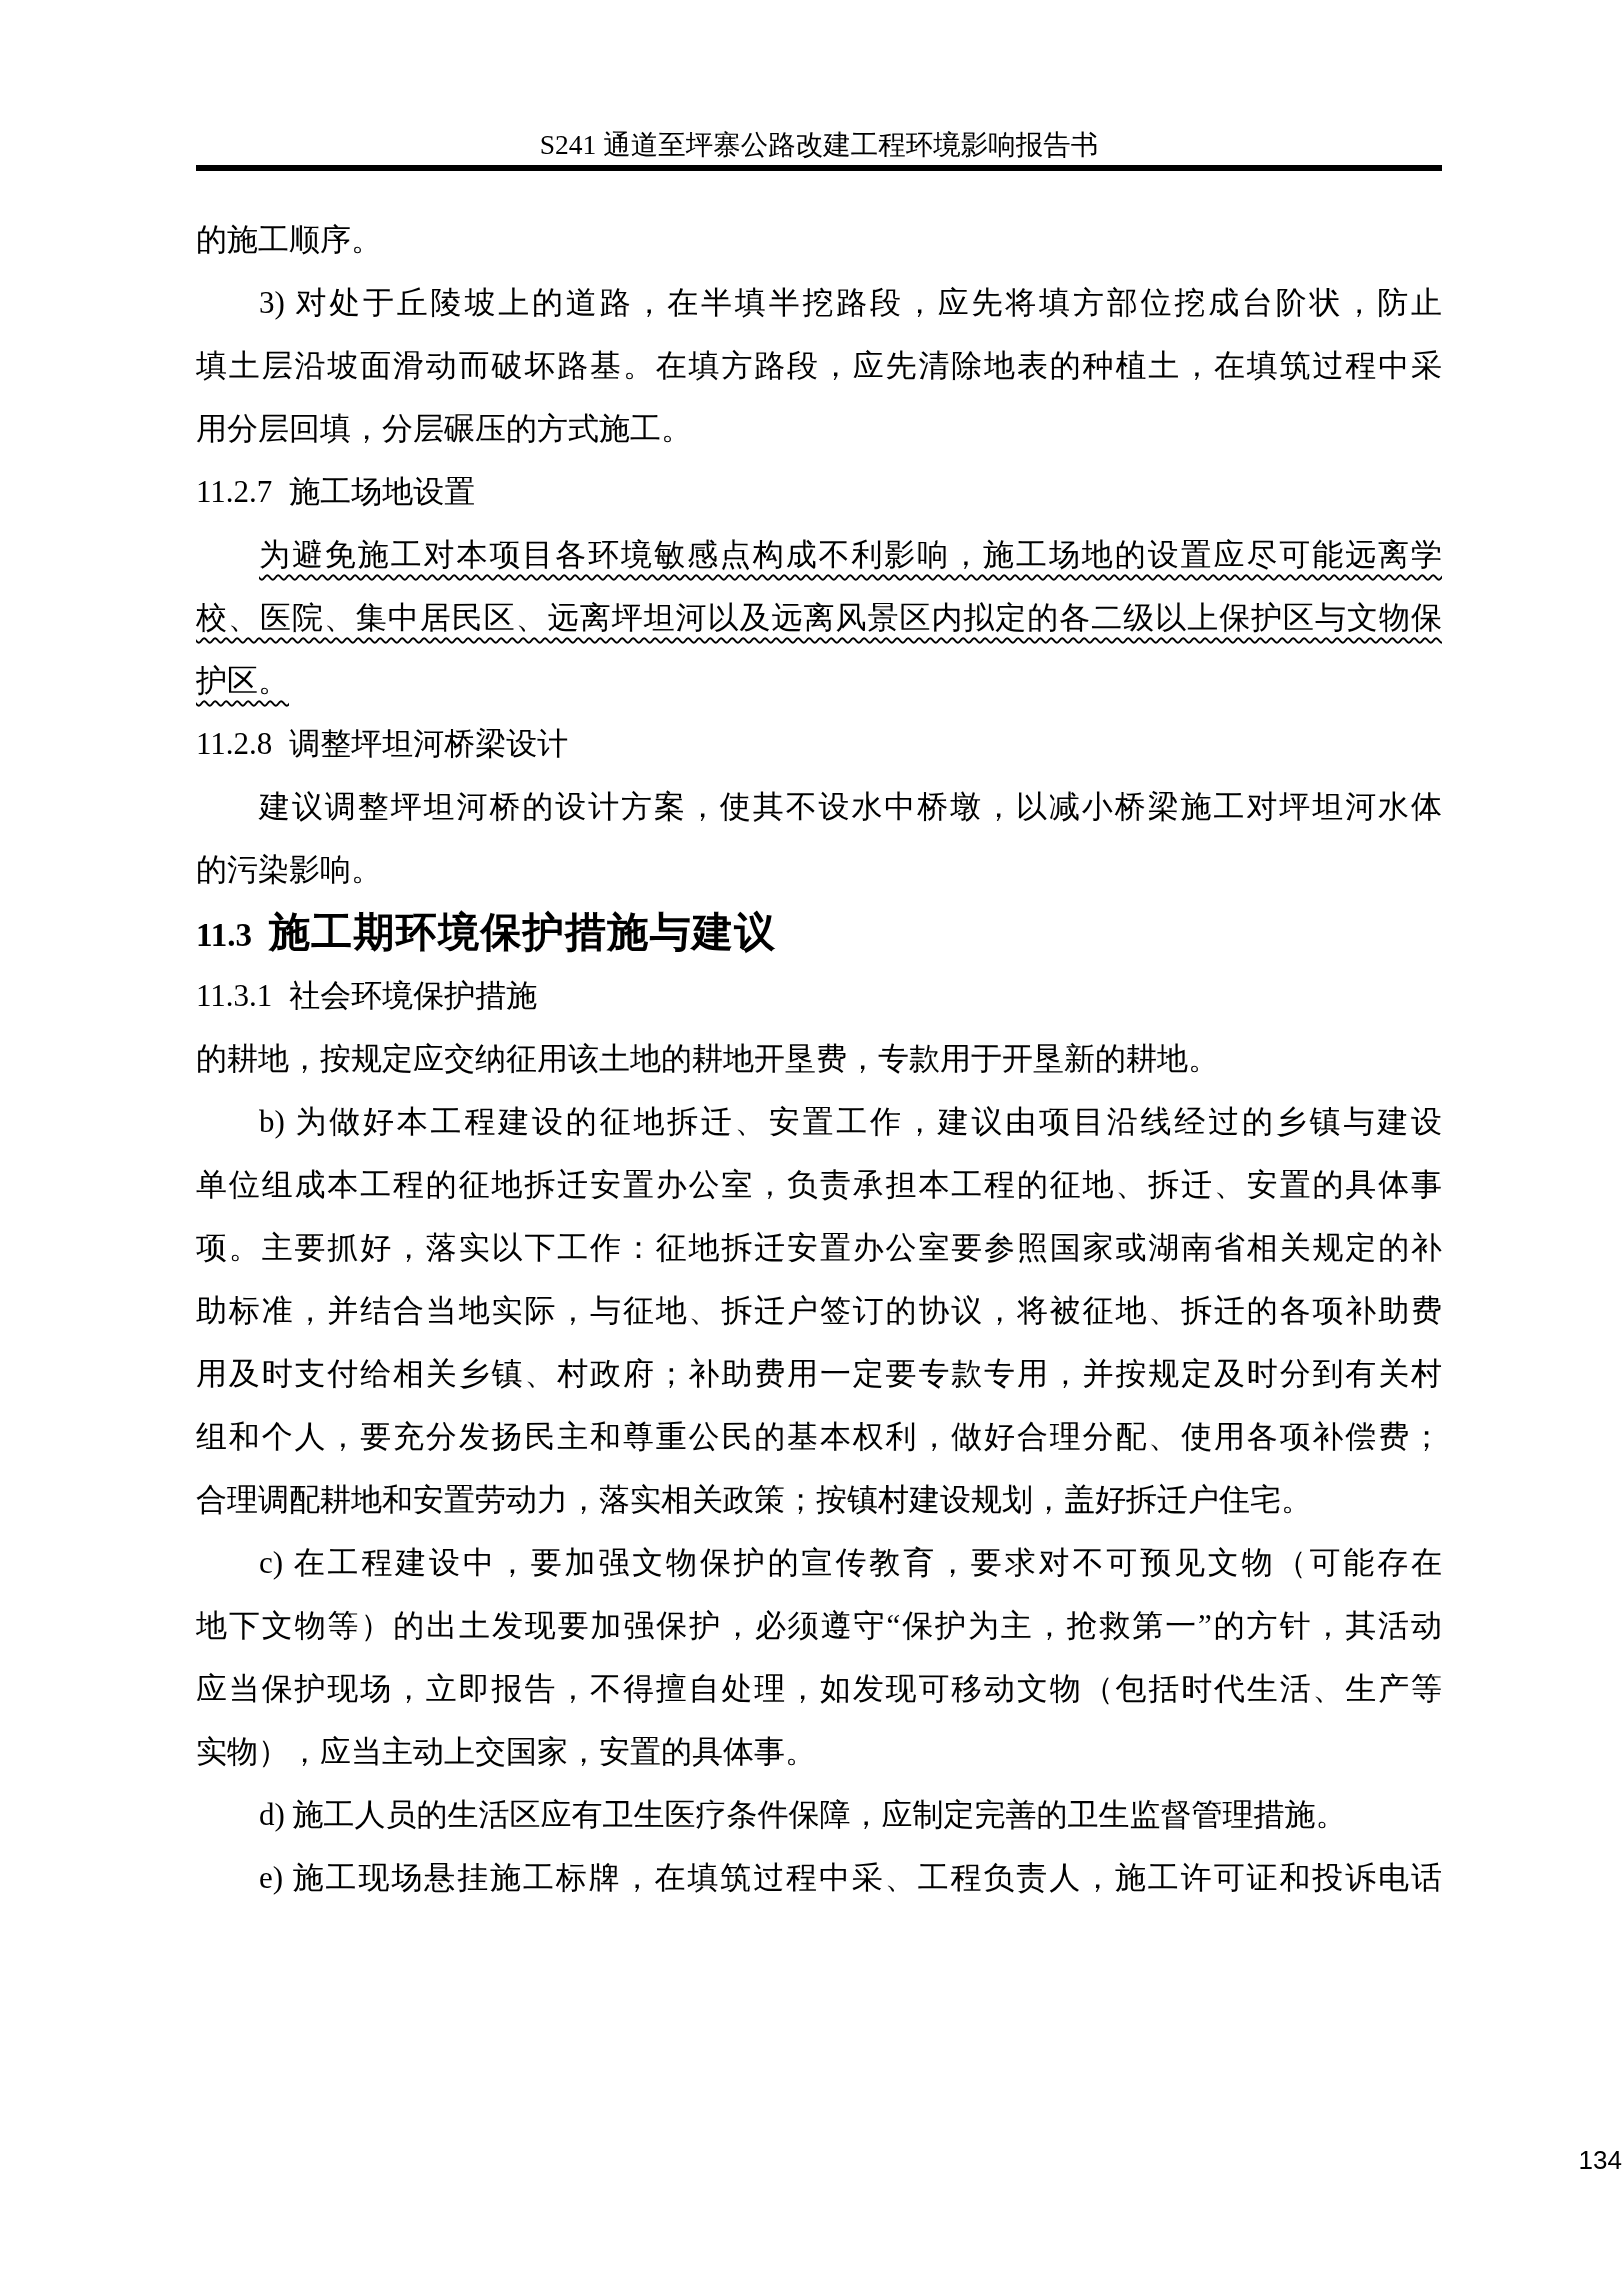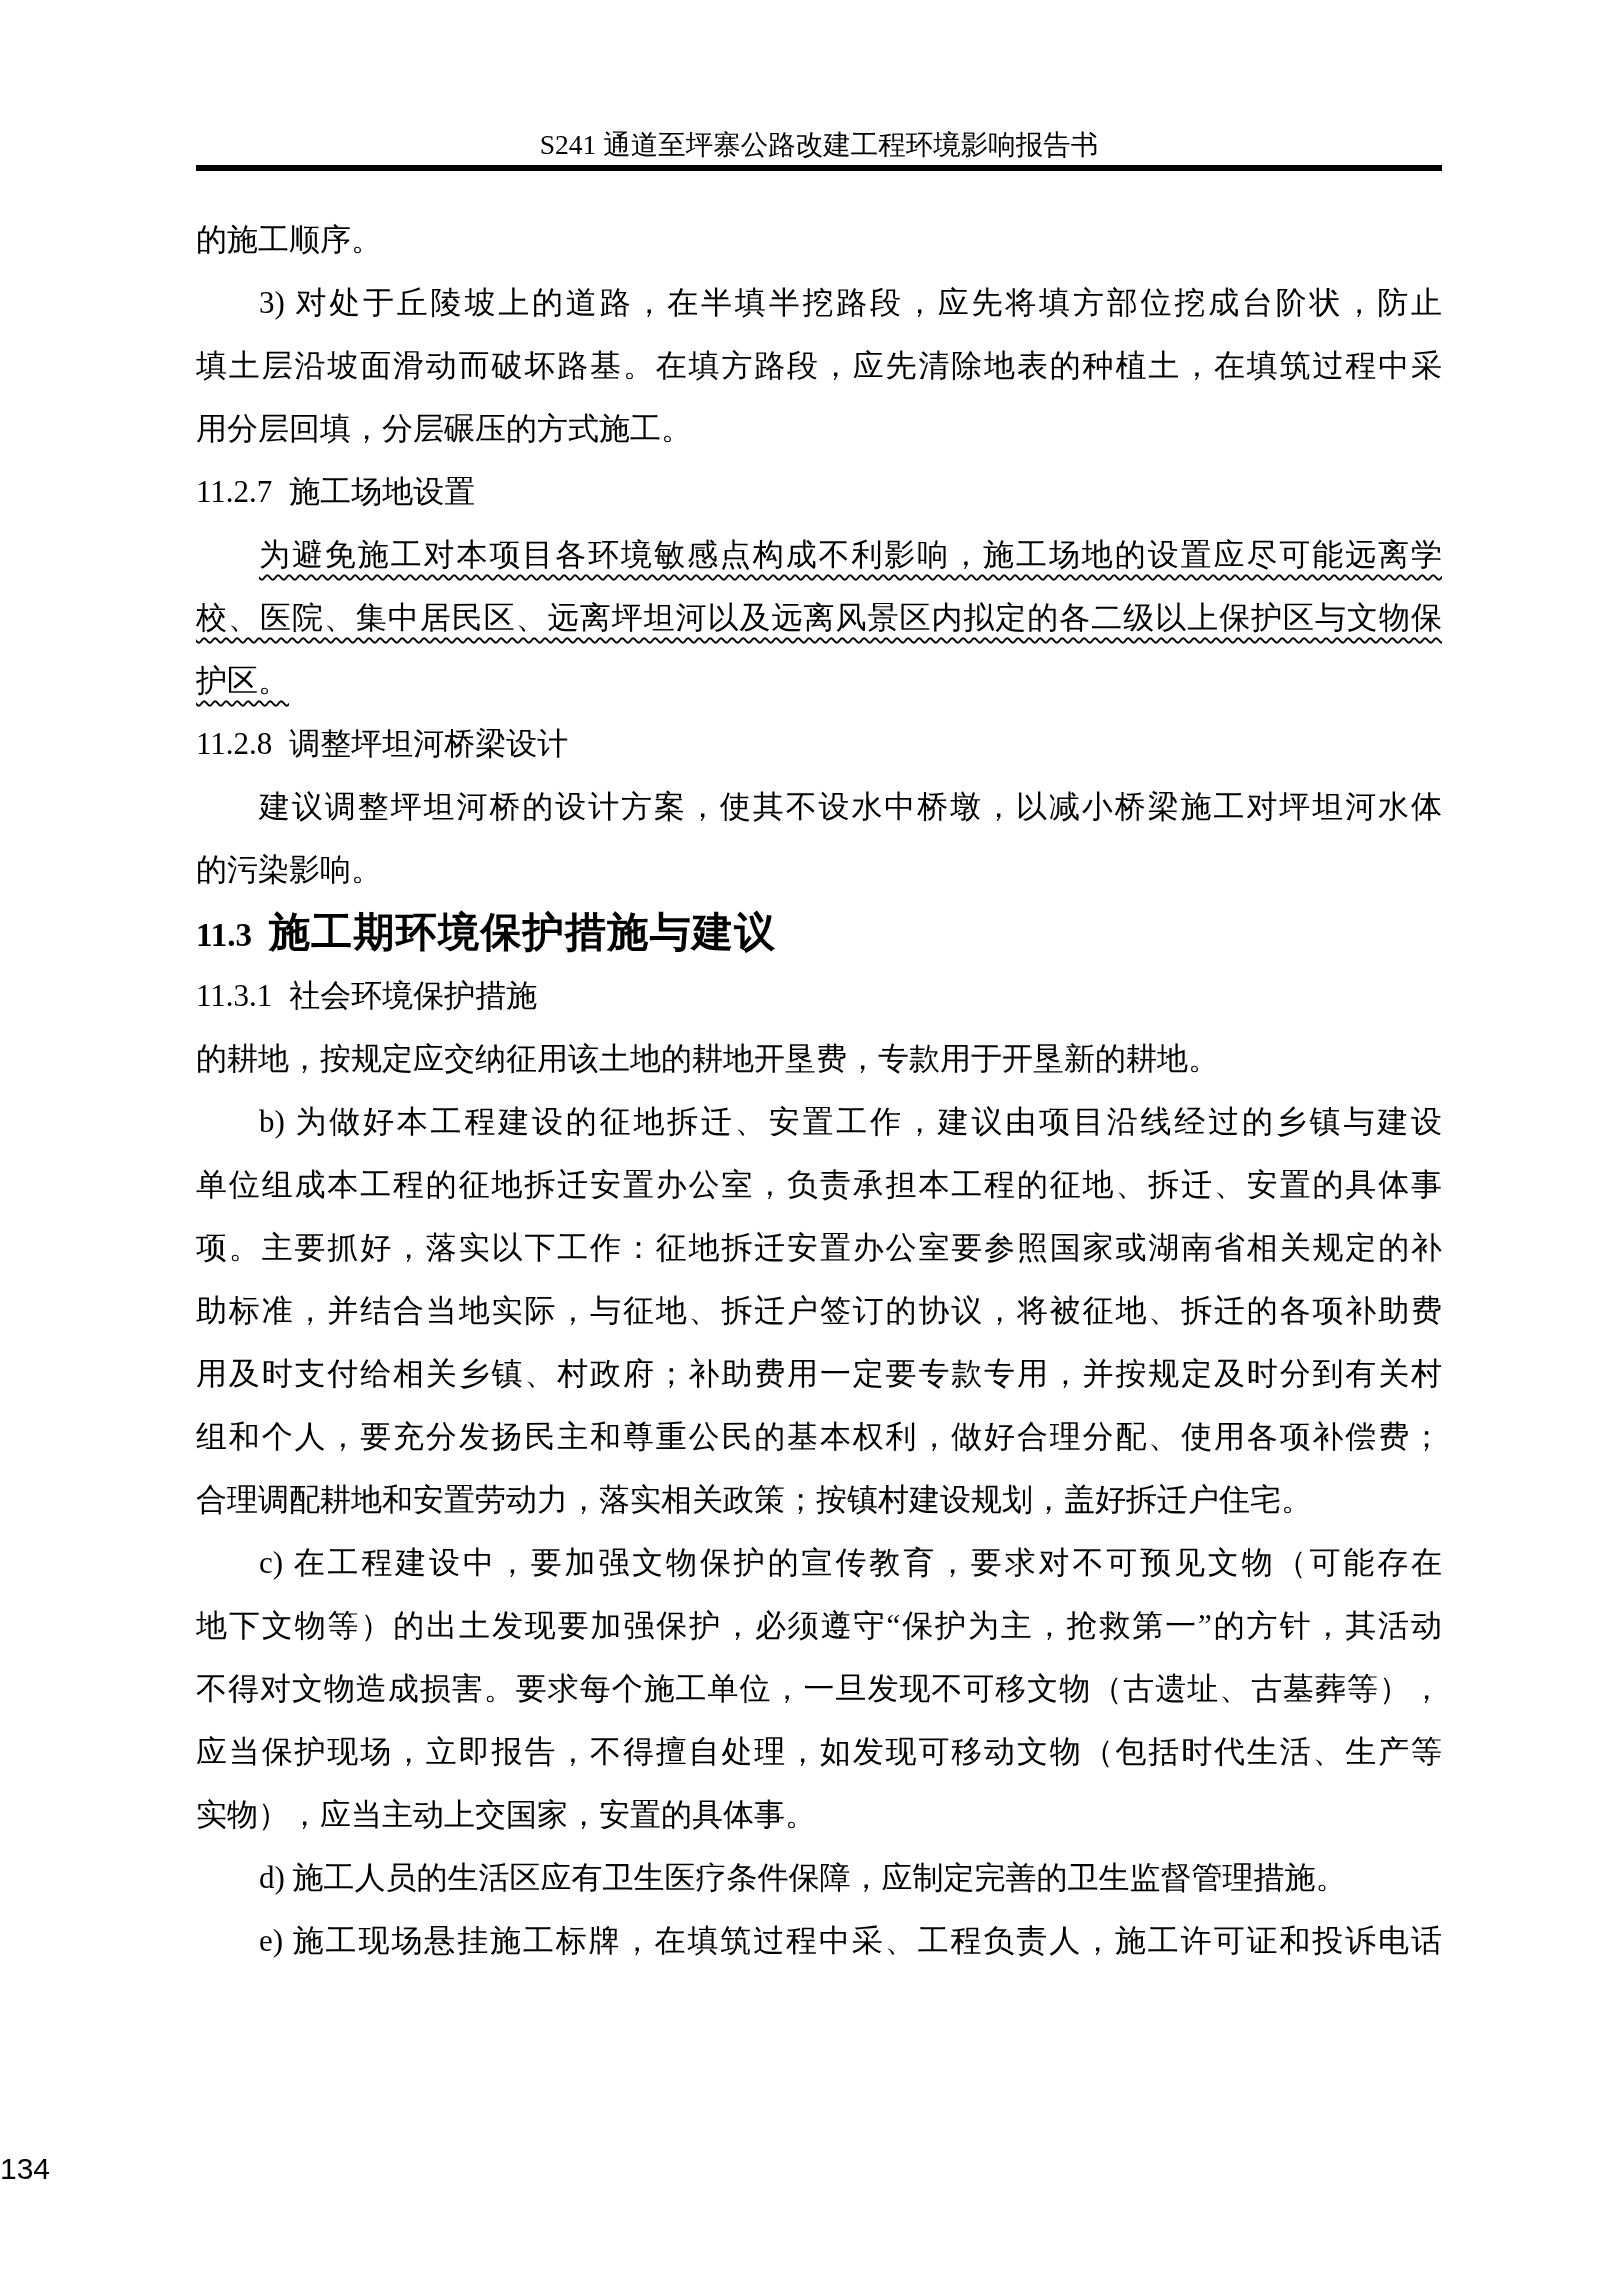--- a/index.html
+++ b/index.html
@@ -45,23 +45,23 @@
   .heading-major { font-weight:bold; }
   .heading-major .hnum { font-size:33px; }
   .heading-major .htitle {
     font-family:"Liberation Sans","DejaVu Sans",sans-serif;
     font-size:41px;
     letter-spacing:1.3px;
   }
   
   .page-number {
     position:absolute; top:2145px; left:0; width:100%;
-    text-align:left;
+    text-align:right;
     font-family:"Liberation Sans","DejaVu Sans",sans-serif;
-    font-size:30px; line-height:31px;margin-top:8px;
+    font-size:26px; line-height:31px;
   }
 </style>
 </head>
 <body>
 
 <div class="page">
 
   <div class="doc-header">S241 通道至坪寨公路改建工程环境影响报告书</div>
   <div class="header-rule"></div>
 
@@ -97,21 +97,20 @@
     <div class="line">的耕地，按规定应交纳征用该土地的耕地开垦费，专款用于开垦新的耕地。</div>
     <div class="line indent justify">b) 为做好本工程建设的征地拆迁、安置工作，建议由项目沿线经过的乡镇与建设</div>
     <div class="line justify">单位组成本工程的征地拆迁安置办公室，负责承担本工程的征地、拆迁、安置的具体事</div>
     <div class="line justify">项。主要抓好，落实以下工作：征地拆迁安置办公室要参照国家或湖南省相关规定的补</div>
     <div class="line justify">助标准，并结合当地实际，与征地、拆迁户签订的协议，将被征地、拆迁的各项补助费</div>
     <div class="line justify">用及时支付给相关乡镇、村政府；补助费用一定要专款专用，并按规定及时分到有关村</div>
     <div class="line justify">组和个人，要充分发扬民主和尊重公民的基本权利，做好合理分配、使用各项补偿费；</div>
     <div class="line">合理调配耕地和安置劳动力，落实相关政策；按镇村建设规划，盖好拆迁户住宅。</div>
     <div class="line indent justify">c) 在工程建设中，要加强文物保护的宣传教育，要求对不可预见文物（可能存在</div>
     <div class="line justify">地下文物等）的出土发现要加强保护，必须遵守“保护为主，抢救第一”的方针，其活动</div>
-    <div class="line justify">不得对文物造成损害。要求每个施工单位，一旦发现不可移文物（古遗址、古墓葬等），</div>
     <div class="line justify">应当保护现场，立即报告，不得擅自处理，如发现可移动文物（包括时代生活、生产等</div>
     <div class="line">实物），应当主动上交国家，安置的具体事。</div>
     <div class="line indent">d) 施工人员的生活区应有卫生医疗条件保障，应制定完善的卫生监督管理措施。</div>
     <div class="line indent justify">e) 施工现场悬挂施工标牌，在填筑过程中采、工程负责人，施工许可证和投诉电话</div>
   </div>
 
   <div class="page-number">134</div>
 
 </div>
 

